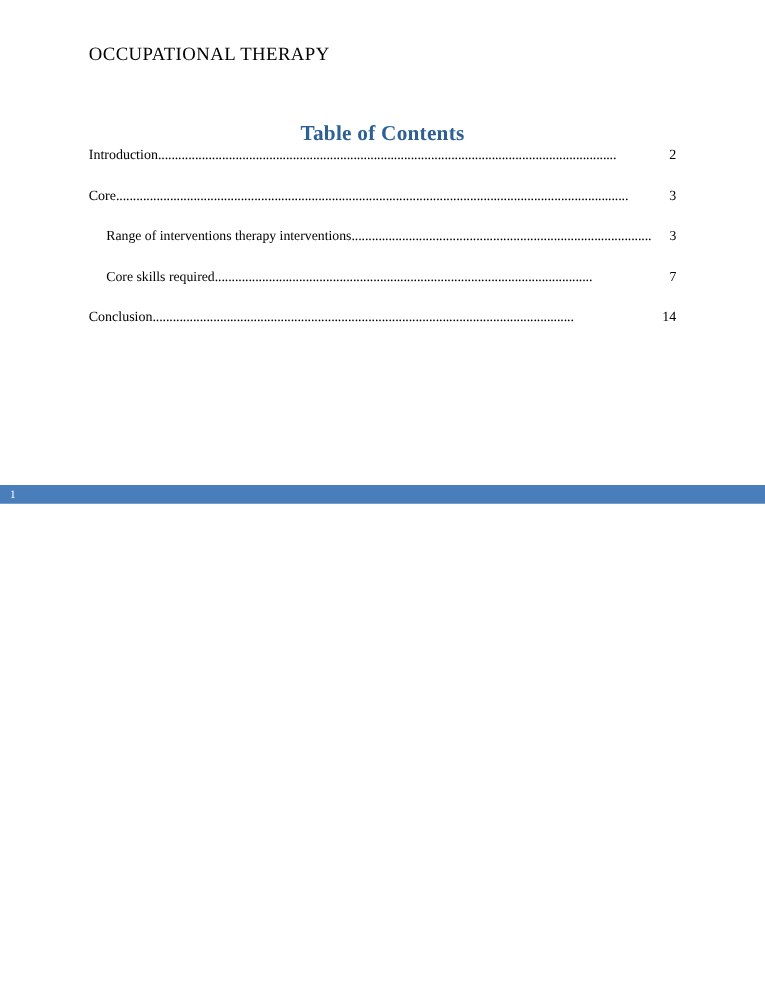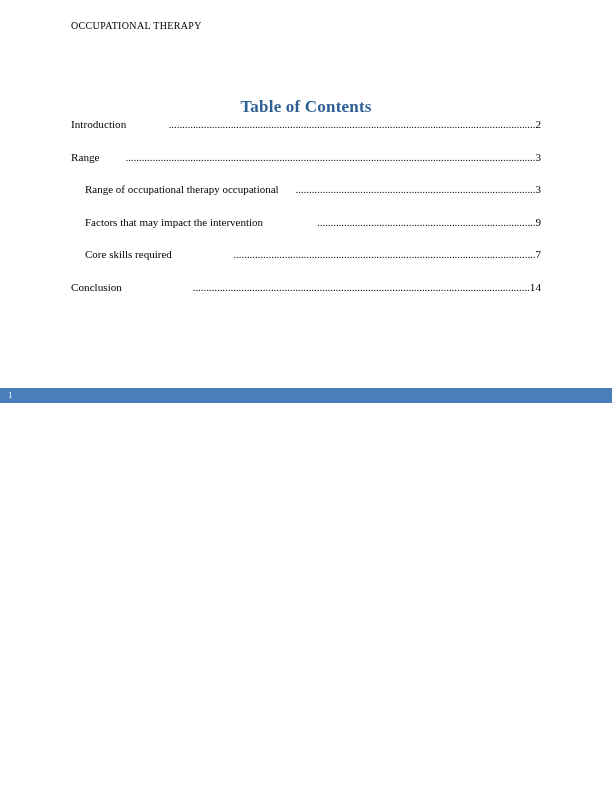--- a/index.html
+++ b/index.html
@@ -17,23 +17,23 @@
   }
   .page {
     position: relative;
     width: 612px;
     height: 792px;
     box-sizing: border-box;
   }
   .header-text {
     position: absolute;
     left: 71px;
-    top: 20px;
+    top: 36px;
     font-family: "Liberation Serif", serif;
-    font-size: 10px;
+    font-size: 15px;
     letter-spacing: 0.35px;
     color: #000000;
     white-space: nowrap;
   }
   .toc-title {
     position: absolute;
     left: 0;
     right: 0;
     top: 97px;
     text-align: center;
@@ -41,21 +41,20 @@
     font-weight: bold;
     font-size: 17px;
     color: #2E6094;
     letter-spacing: 0.2px;
   }
   .toc {
     position: absolute;
     left: 71px;
     top: 118px;
     width: 470px;
-    text-align: right;
   }
   .toc-entry {
     display: flex;
     align-items: baseline;
     font-family: "Liberation Serif", serif;
     font-size: 11.2px;
     color: #000000;
     margin-bottom: 20.5px;
     white-space: nowrap;
   }
@@ -107,37 +106,32 @@
 
   <div class="toc">
 
     <div class="toc-entry level-1">
       <span class="toc-label">Introduction</span>
       <span class="toc-dots">........................................................................................................................................</span>
       <span class="toc-page">2</span>
     </div>
 
     <div class="toc-entry level-1">
-      <span class="toc-label">Range</span>
+      <span class="toc-label">Core</span>
       <span class="toc-dots">........................................................................................................................................................</span>
       <span class="toc-page">3</span>
     </div>
 
     <div class="toc-entry level-2">
-      <span class="toc-label">Range of occupational therapy occupational</span>
+      <span class="toc-label">Range of interventions therapy interventions</span>
       <span class="toc-dots">.........................................................................................</span>
       <span class="toc-page">3</span>
     </div>
 
 
-    <div class="toc-entry level-2">
-      <span class="toc-label">Factors that may impact the intervention</span>
-      <span class="toc-dots">.................................................................................</span>
-      <span class="toc-page">9</span>
-    </div>
 
     <div class="toc-entry level-2">
       <span class="toc-label">Core skills required</span>
       <span class="toc-dots">................................................................................................................</span>
       <span class="toc-page">7</span>
     </div>
 
     <div class="toc-entry level-1">
       <span class="toc-label">Conclusion</span>
       <span class="toc-dots">.............................................................................................................................</span>

